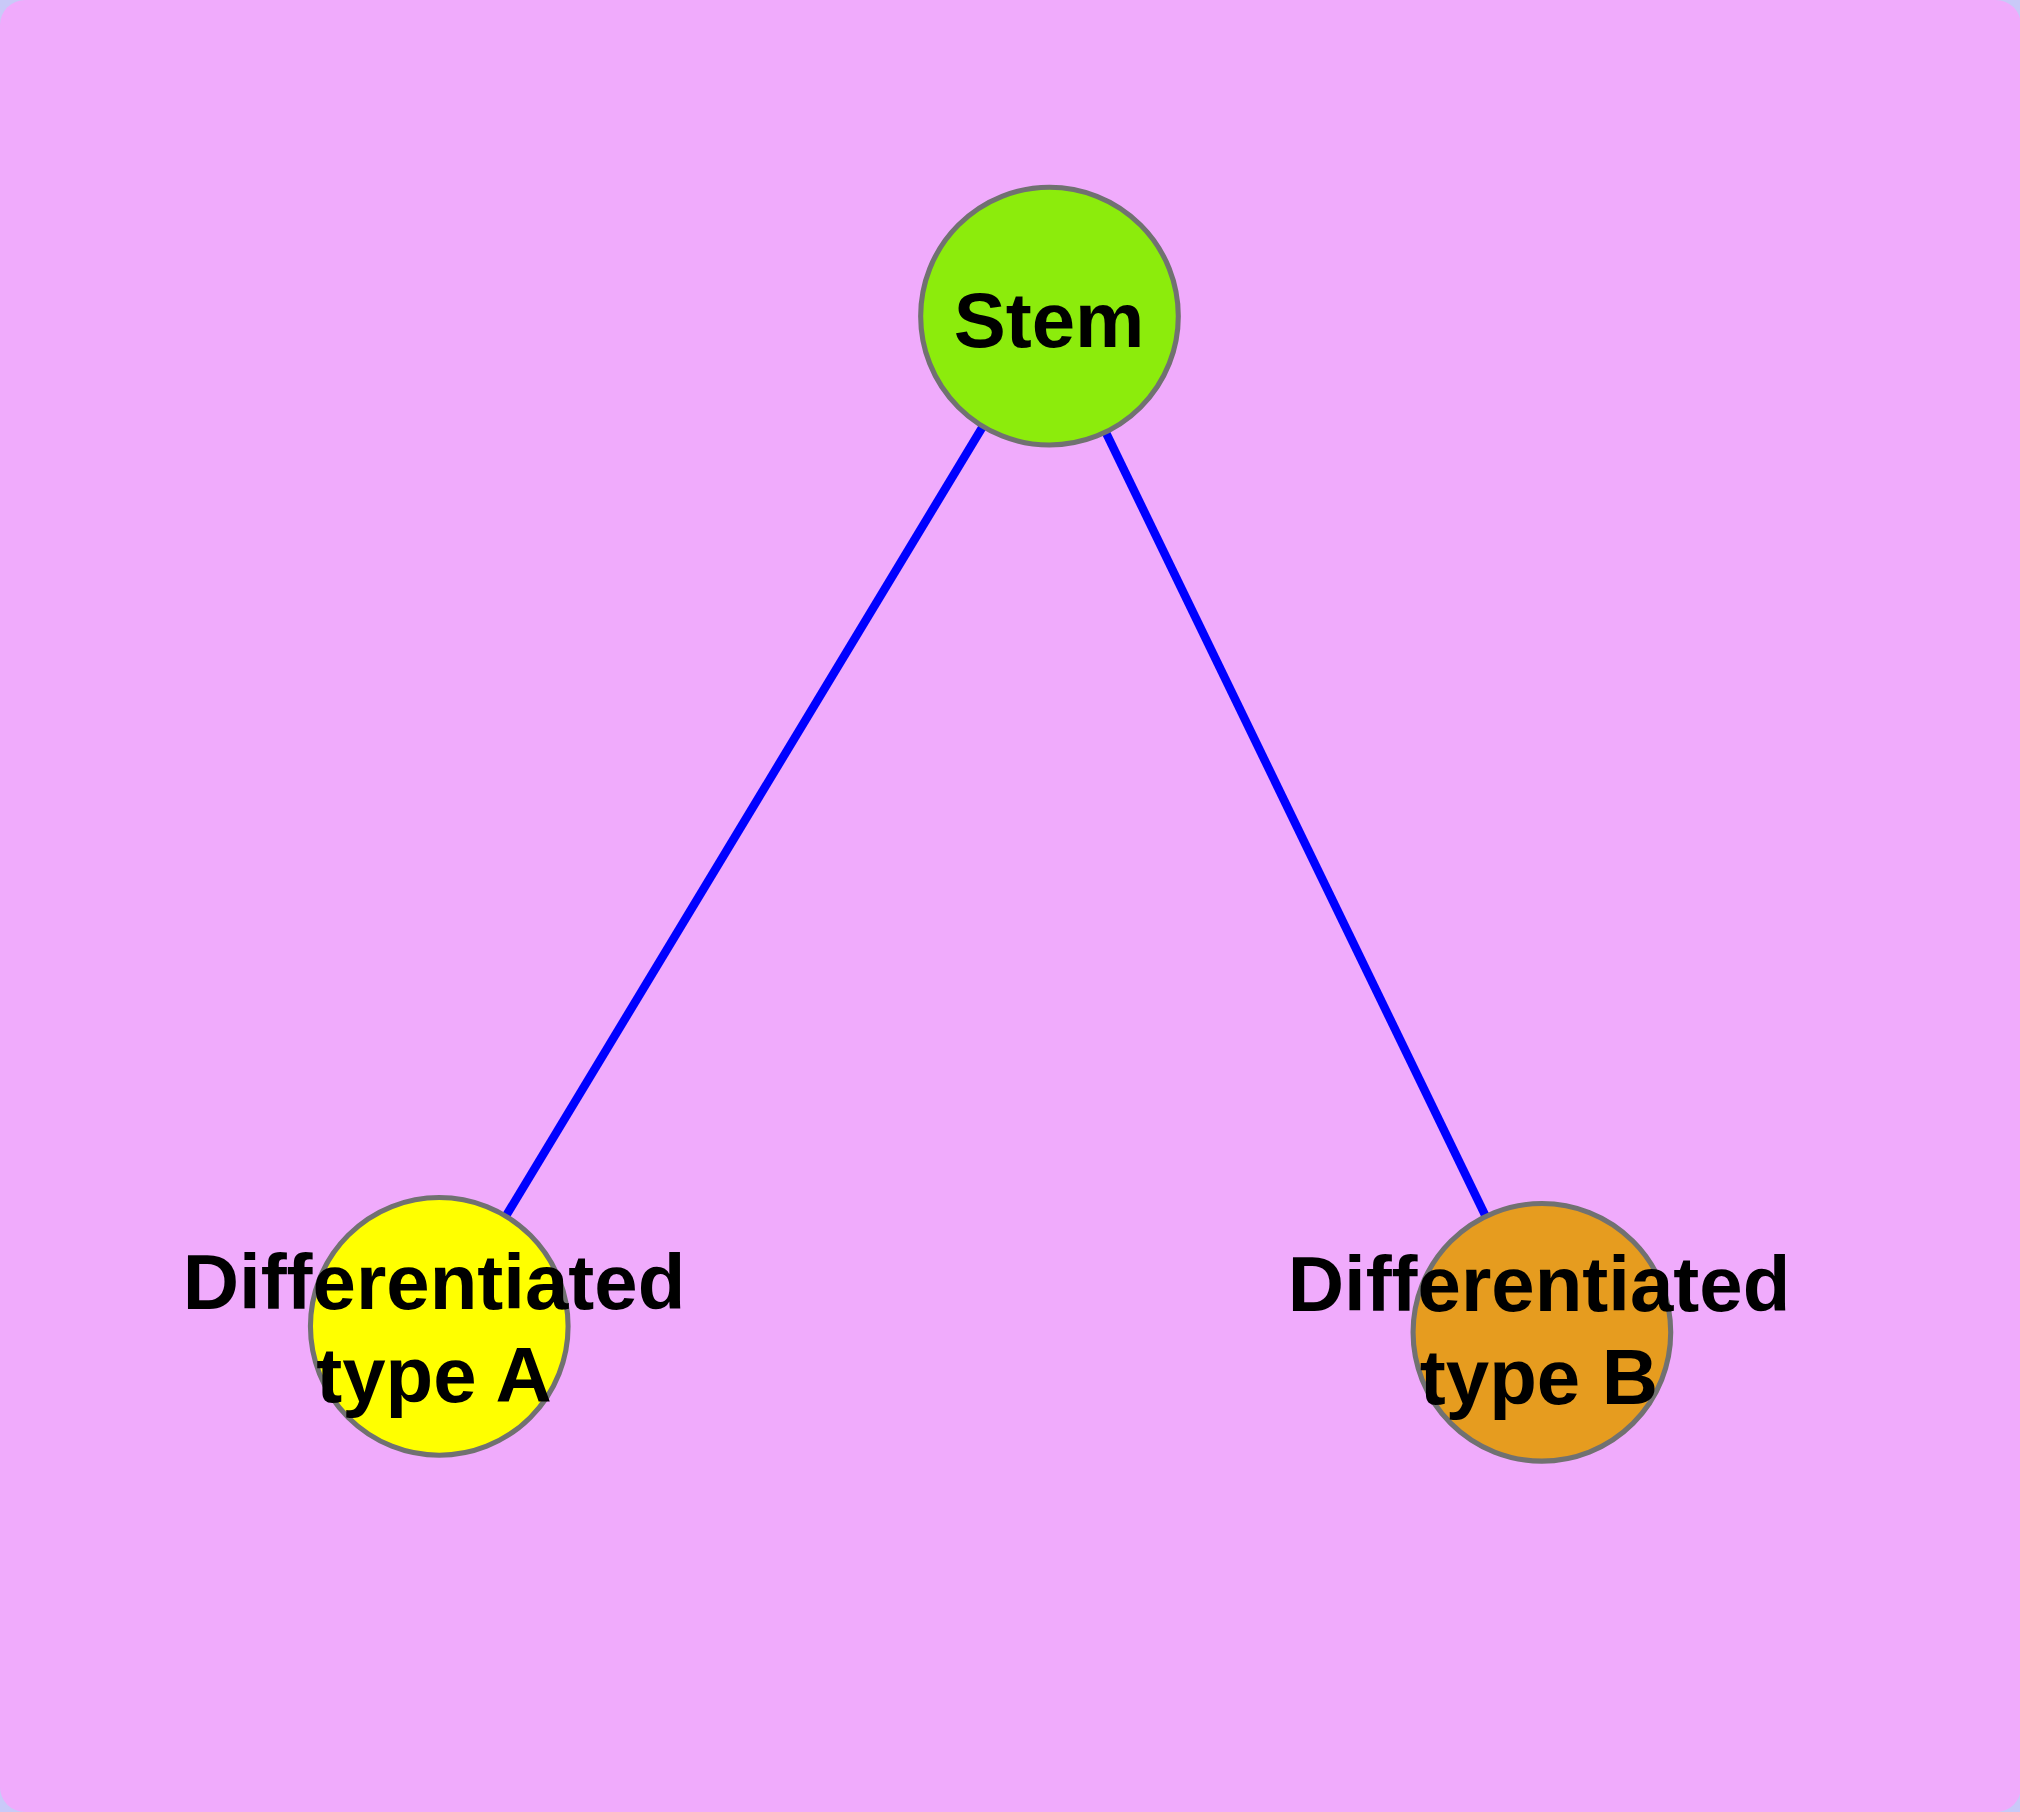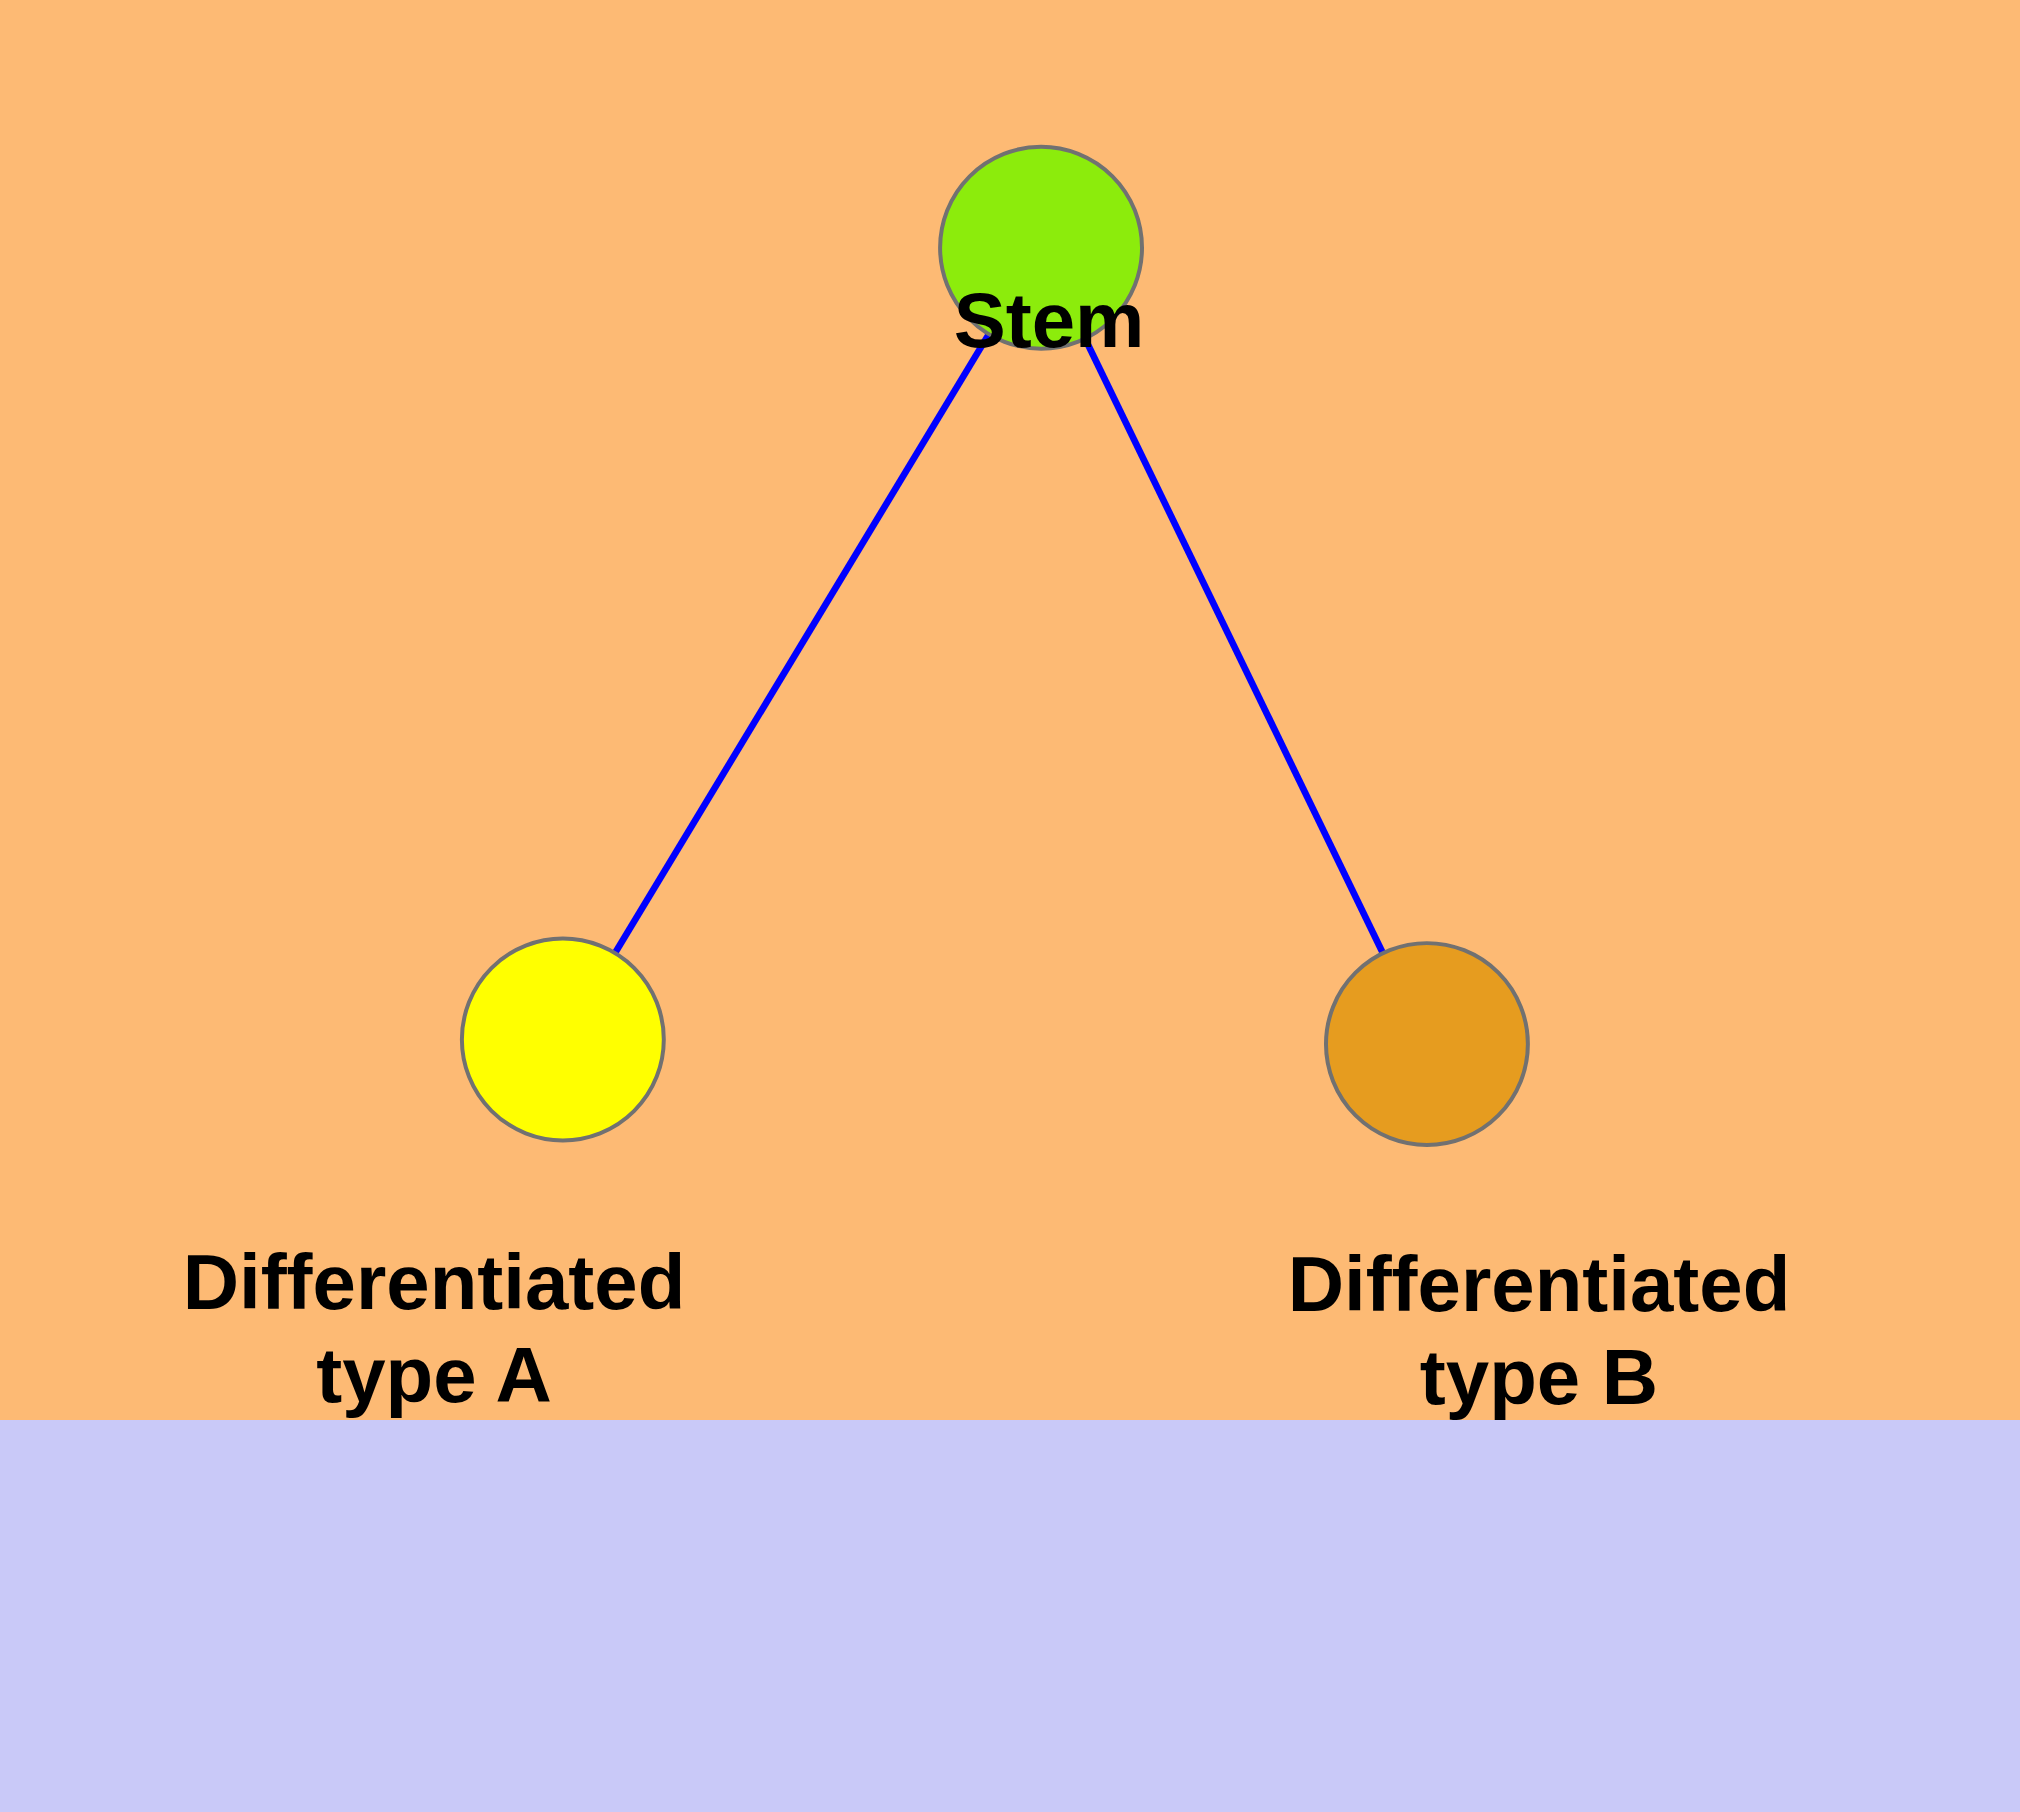--- a/index.html
+++ b/index.html
@@ -9,22 +9,23 @@
   body {
     width: 2021px;
     height: 1812px;
     background: #C9C9F8;
     font-family: "Liberation Sans", sans-serif;
     overflow: hidden;
   }
   .stage {
     position: relative;
     width: 2021px;
-    height: 1420px;
-    background: #fdba74;
+    height: 1812px;
+    background: #f0abfc;
+    border-radius: 25px;
   }
   .stage svg {
     position: absolute;
     left: 0;
     top: 0;
     width: 100%;
     height: 100%;
     display: block;
   }
   .edge {

